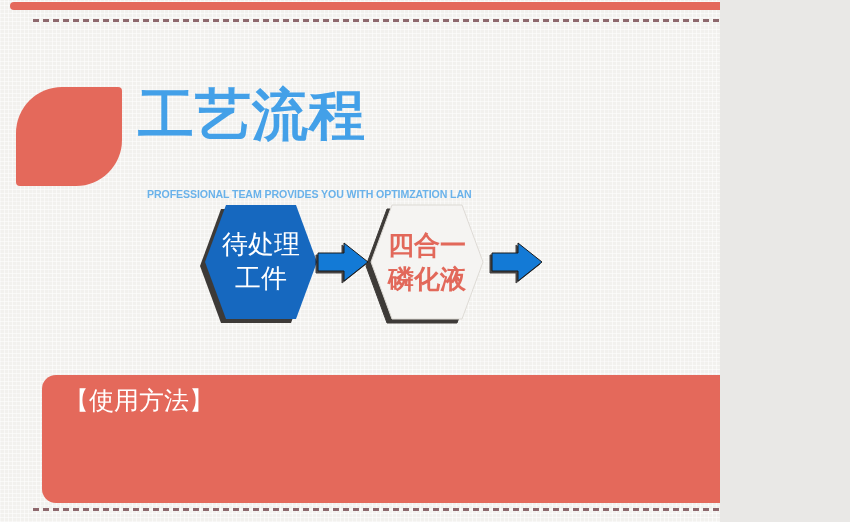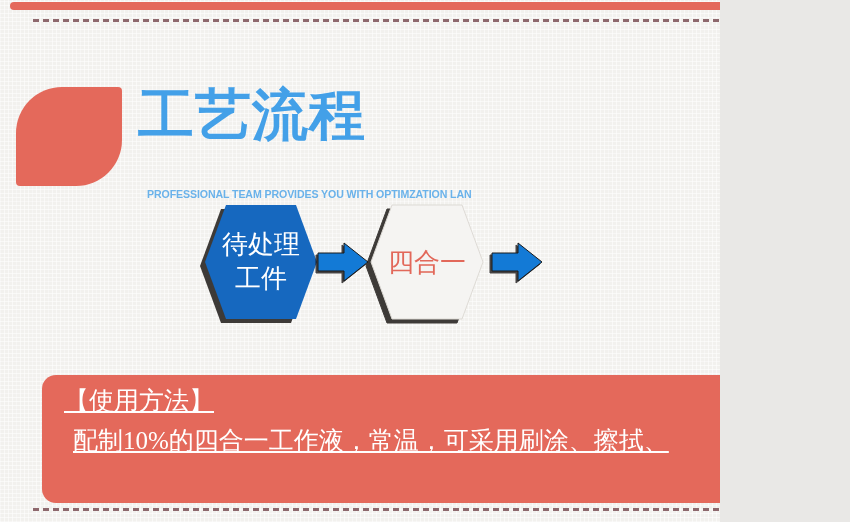--- a/index.html
+++ b/index.html
@@ -38,21 +38,21 @@
   .hex-shadow{filter:drop-shadow(-5px 4px 0 rgba(35,32,30,.88));}
   .hex-label{position:absolute;left:0;top:0;width:100%;height:100%;
     display:flex;flex-direction:column;align-items:center;justify-content:center;
     font-size:26px;line-height:34px;color:#ffffff;white-space:pre;text-align:center;}
   .hex-label.coral-text{color:#e2685a;}
 
   .arrow{width:50px;height:38px;}
   .arrow svg{overflow:visible;display:block;filter:drop-shadow(-2px 2px 0 rgba(25,23,22,.8));}
 
   
-  .usage-box{left:42px;top:375px;width:746px;height:128px;background:#e4695b;border-radius:14px;color:#fff;text-decoration:underline;}
+  .usage-box{left:42px;top:375px;width:746px;height:128px;background:#e4695b;border-radius:14px;color:#fff;}
   .usage-heading{margin:10px 0 0 22px;font-size:25px;line-height:30px;font-weight:normal;}
   .usage-text{margin:7px 0 0 31px;font-size:25px;line-height:37px;
     font-family:"Liberation Serif","DejaVu Serif",serif;}
 </style>
 </head>
 <body>
 
 <div id="stage">
 
   <div class="abs top-bar"></div>
@@ -71,38 +71,38 @@
       <span>工件</span>
     </div>
   </div>
 
   <div class="abs arrow" style="left:318px;top:243px;">
     <svg width="50" height="38" viewBox="0 0 50 38">
       <polygon points="0,10 26,10 26,0 50,19 26,38 26,28 0,28" fill="#137ad6" stroke="#1b1b1b" stroke-width="1"></polygon>
     </svg>
   </div>
 
-  <div class="abs hex" style="left:371px;top:205px;">
+  <div class="abs hex" style="left:371px;top:205px;font-weight:bold;">
     <svg width="112" height="114" viewBox="0 0 112 114">
       <polygon class="hex-shadow" points="0,57 21,0 91,0 112,57 91,114 21,114" fill="#f5f4f2" stroke="#dddad5" stroke-width="1"></polygon>
     </svg>
     <div class="hex-label coral-text">
       <span>四合一</span>
+      <span>磷化液</span>
     </div>
   </div>
 
   <div class="abs arrow" style="left:492px;top:243px;">
     <svg width="50" height="38" viewBox="0 0 50 38">
       <polygon points="0,10 26,10 26,0 50,19 26,38 26,28 0,28" fill="#137ad6" stroke="#1b1b1b" stroke-width="1"></polygon>
     </svg>
   </div>
 
 
   <div class="abs usage-box">
     <div class="usage-heading">【使用方法】</div>
     <div class="usage-text">
-      <div>配制10%的四合一工作液，常温，可采用刷涂、擦拭、</div>
     </div>
   </div>
 
   <div class="abs dash dash-bottom"></div>
 
 </div>
 
 </body></html>

